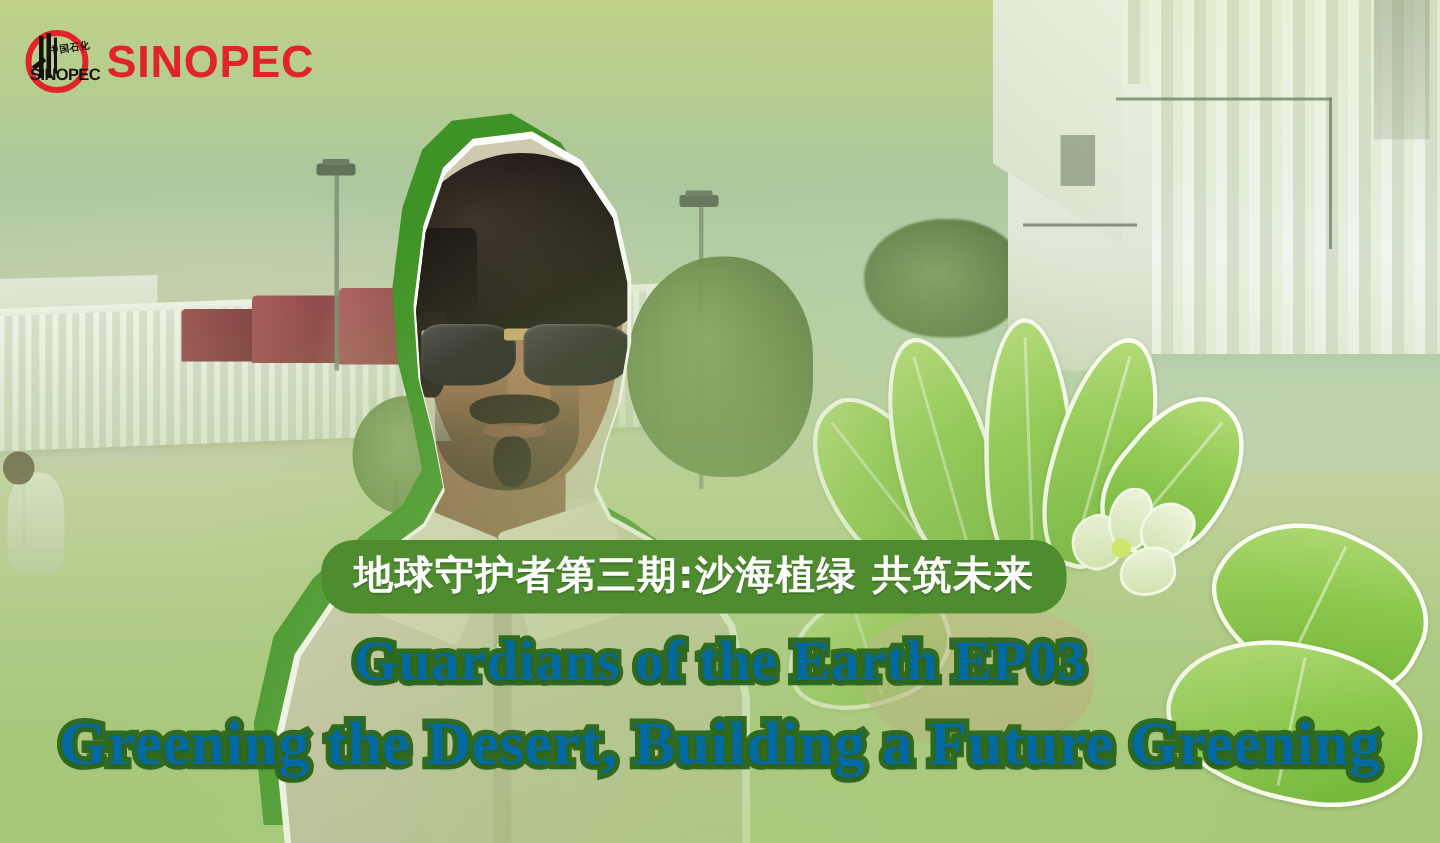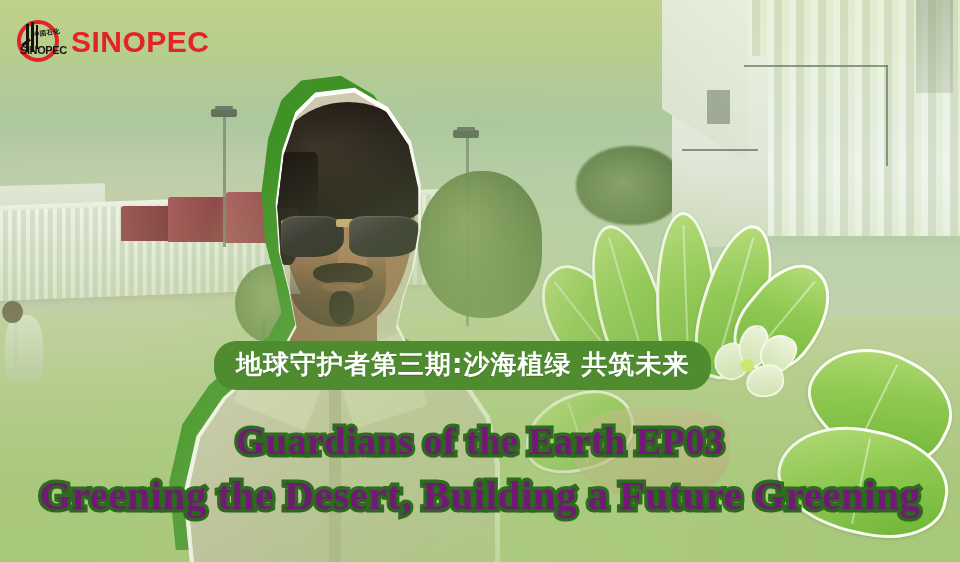--- a/index.html
+++ b/index.html
@@ -345,38 +345,38 @@
     color:#16120f; letter-spacing:-.4px; white-space:nowrap;
     font-family:"Liberation Sans", sans-serif;
   }
   .logo-text {
     font-size:30px; font-weight:bold; color:#e1232a;
     letter-spacing:.5px; font-family:"Liberation Sans", sans-serif;
   }
 
   
   .cn-banner {
-    position:absolute; left:214px; top:341px;
+    position:absolute; left:214px; top:360px;
     padding:6px 22px 8px;
     background:#4f8c30;
     border-radius:22px;
     color:#ffffff;
     font-size:26px; font-weight:bold;
     letter-spacing:1px;
     white-space:nowrap;
     font-family:"DejaVu Sans", sans-serif;
     text-shadow:0 1px 1px rgba(0,0,0,.18);
     text-align:right;
   }
 
   .en-line {
     position:absolute; width:100%; text-align:center;
     font-family:"Liberation Serif", serif;
     font-weight:bold;
-    color:#701a75;
+    color:#0369a1;
     white-space:nowrap;
     -webkit-text-stroke:7px #2f6b20;
     paint-order:stroke fill;
     text-shadow:0 2px 3px rgba(40,70,25,.35);
   }
   .en-line.l1 { top:419px; font-size:38px; letter-spacing:.5px; }
   .en-line.l2 { top:471px; font-size:41px; letter-spacing:.5px; }
 </style>
 </head>
 <body>

